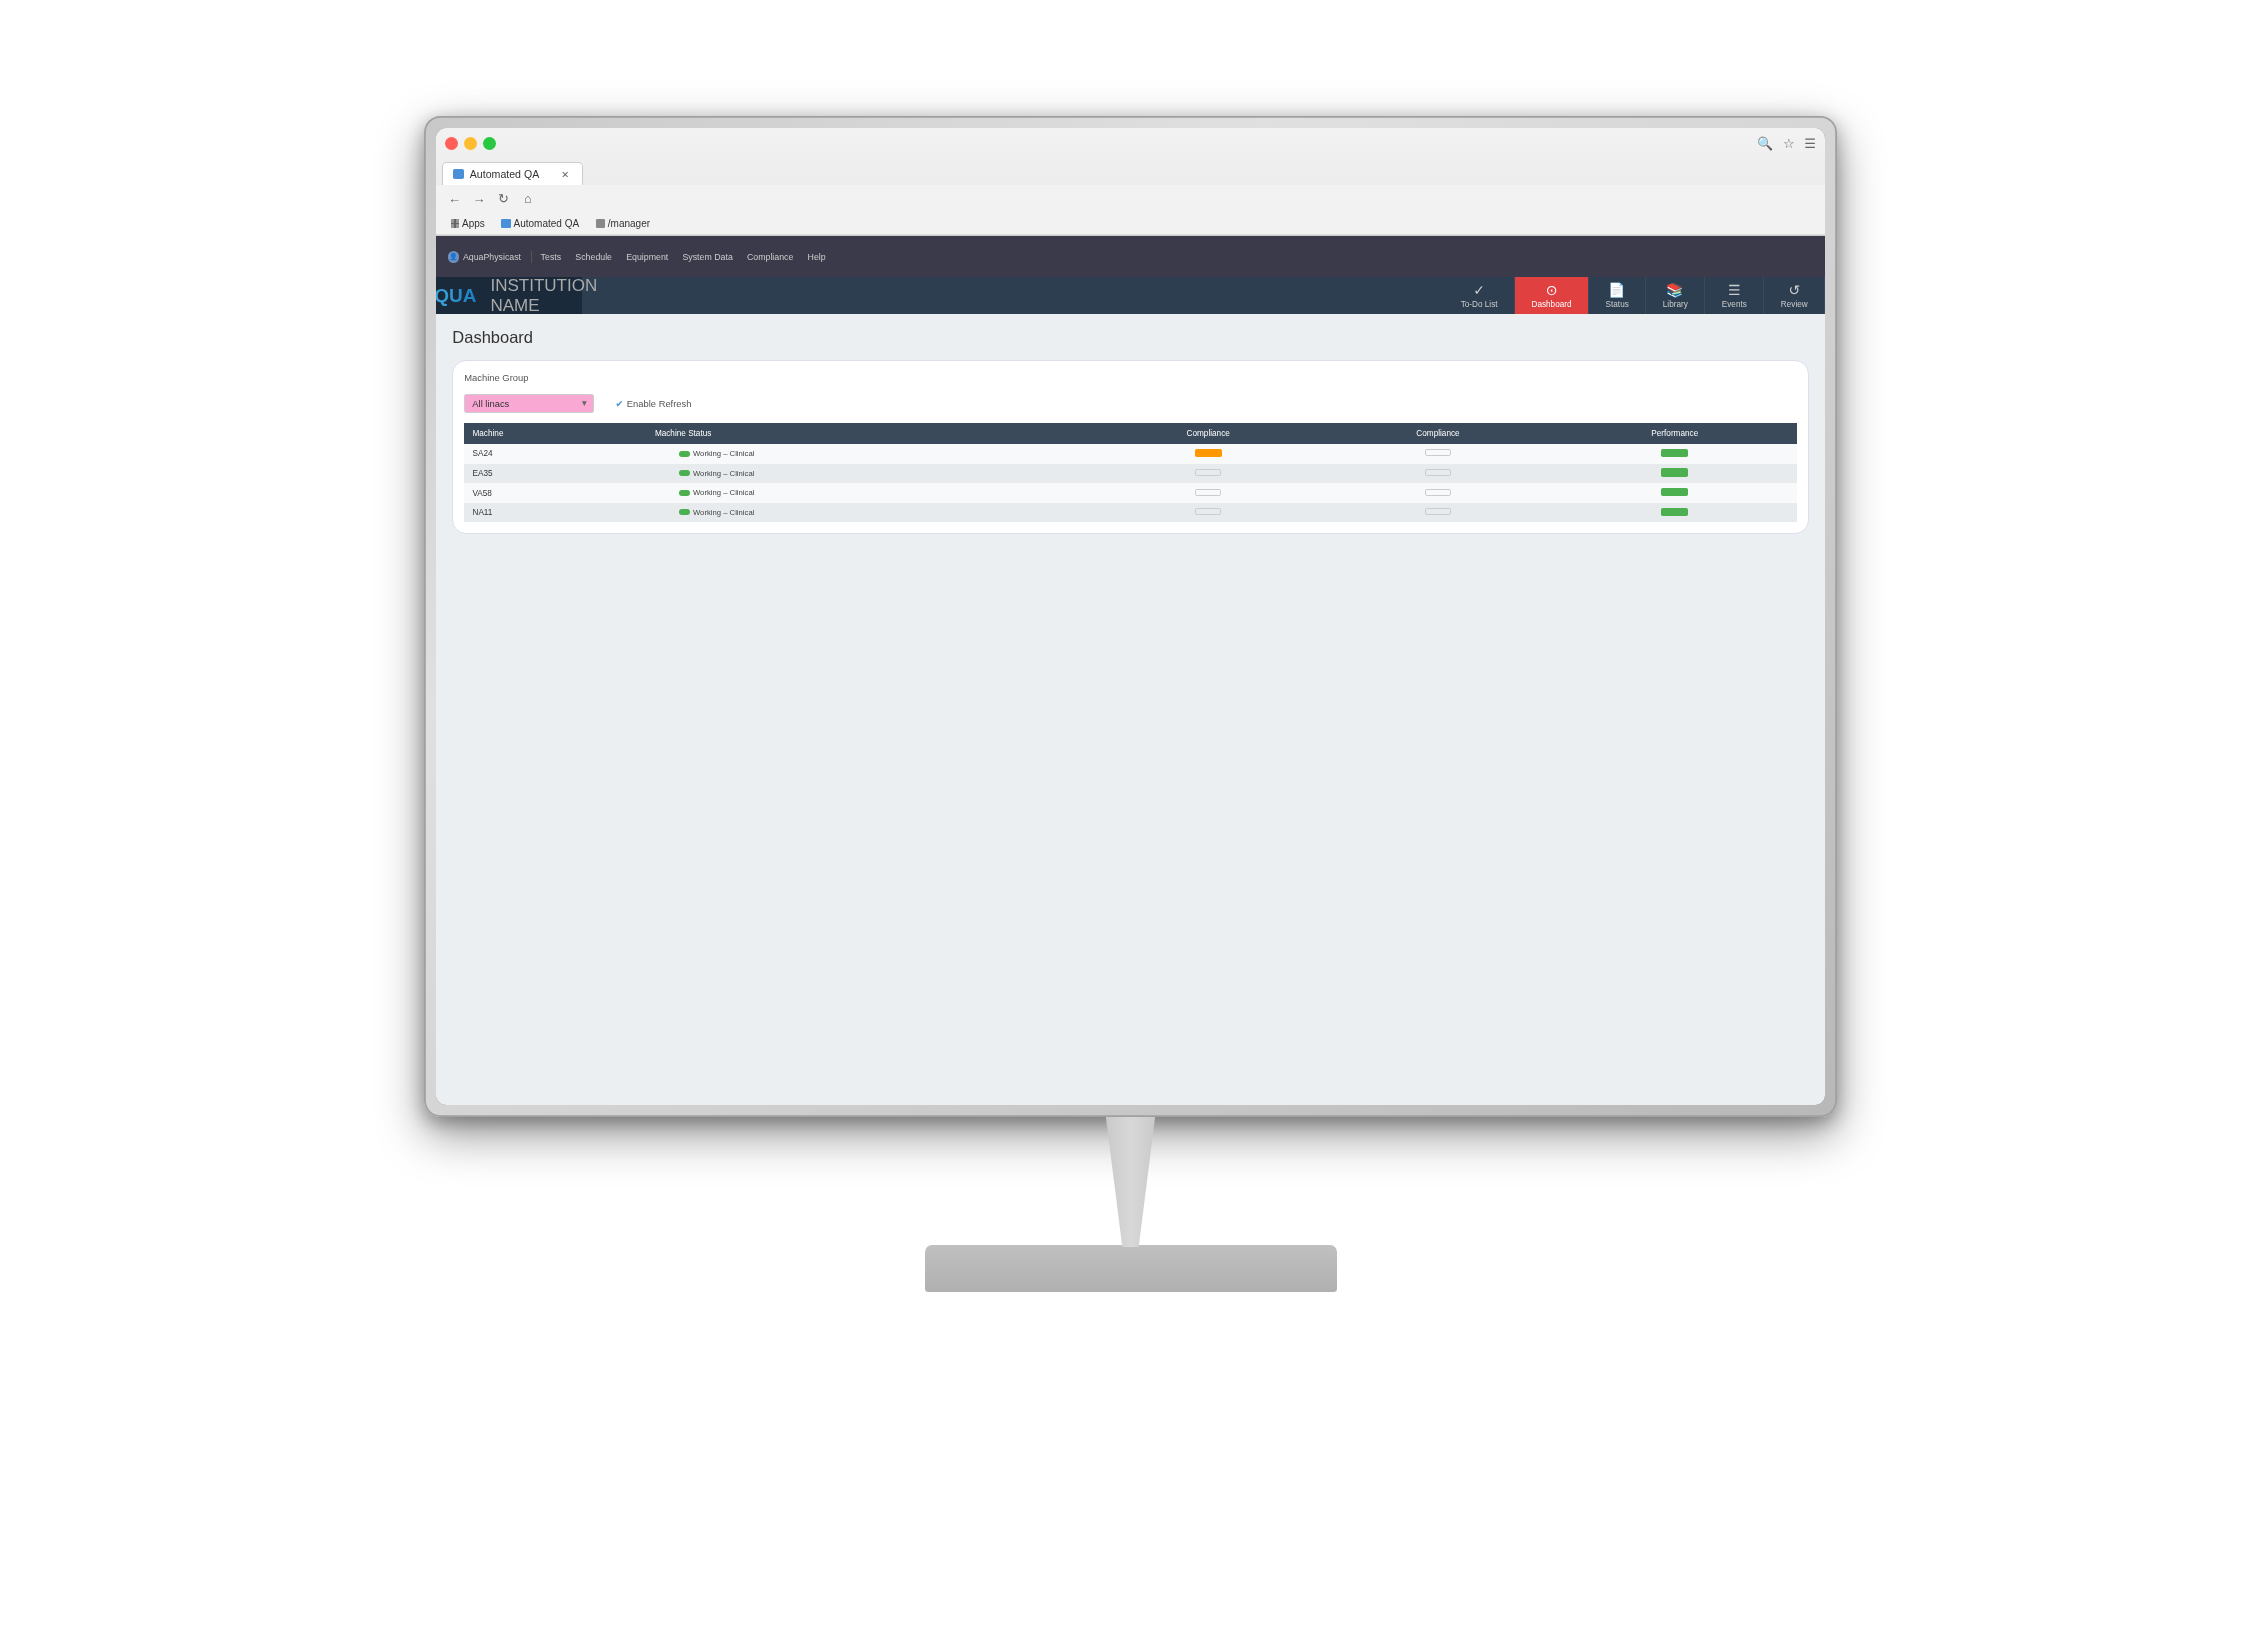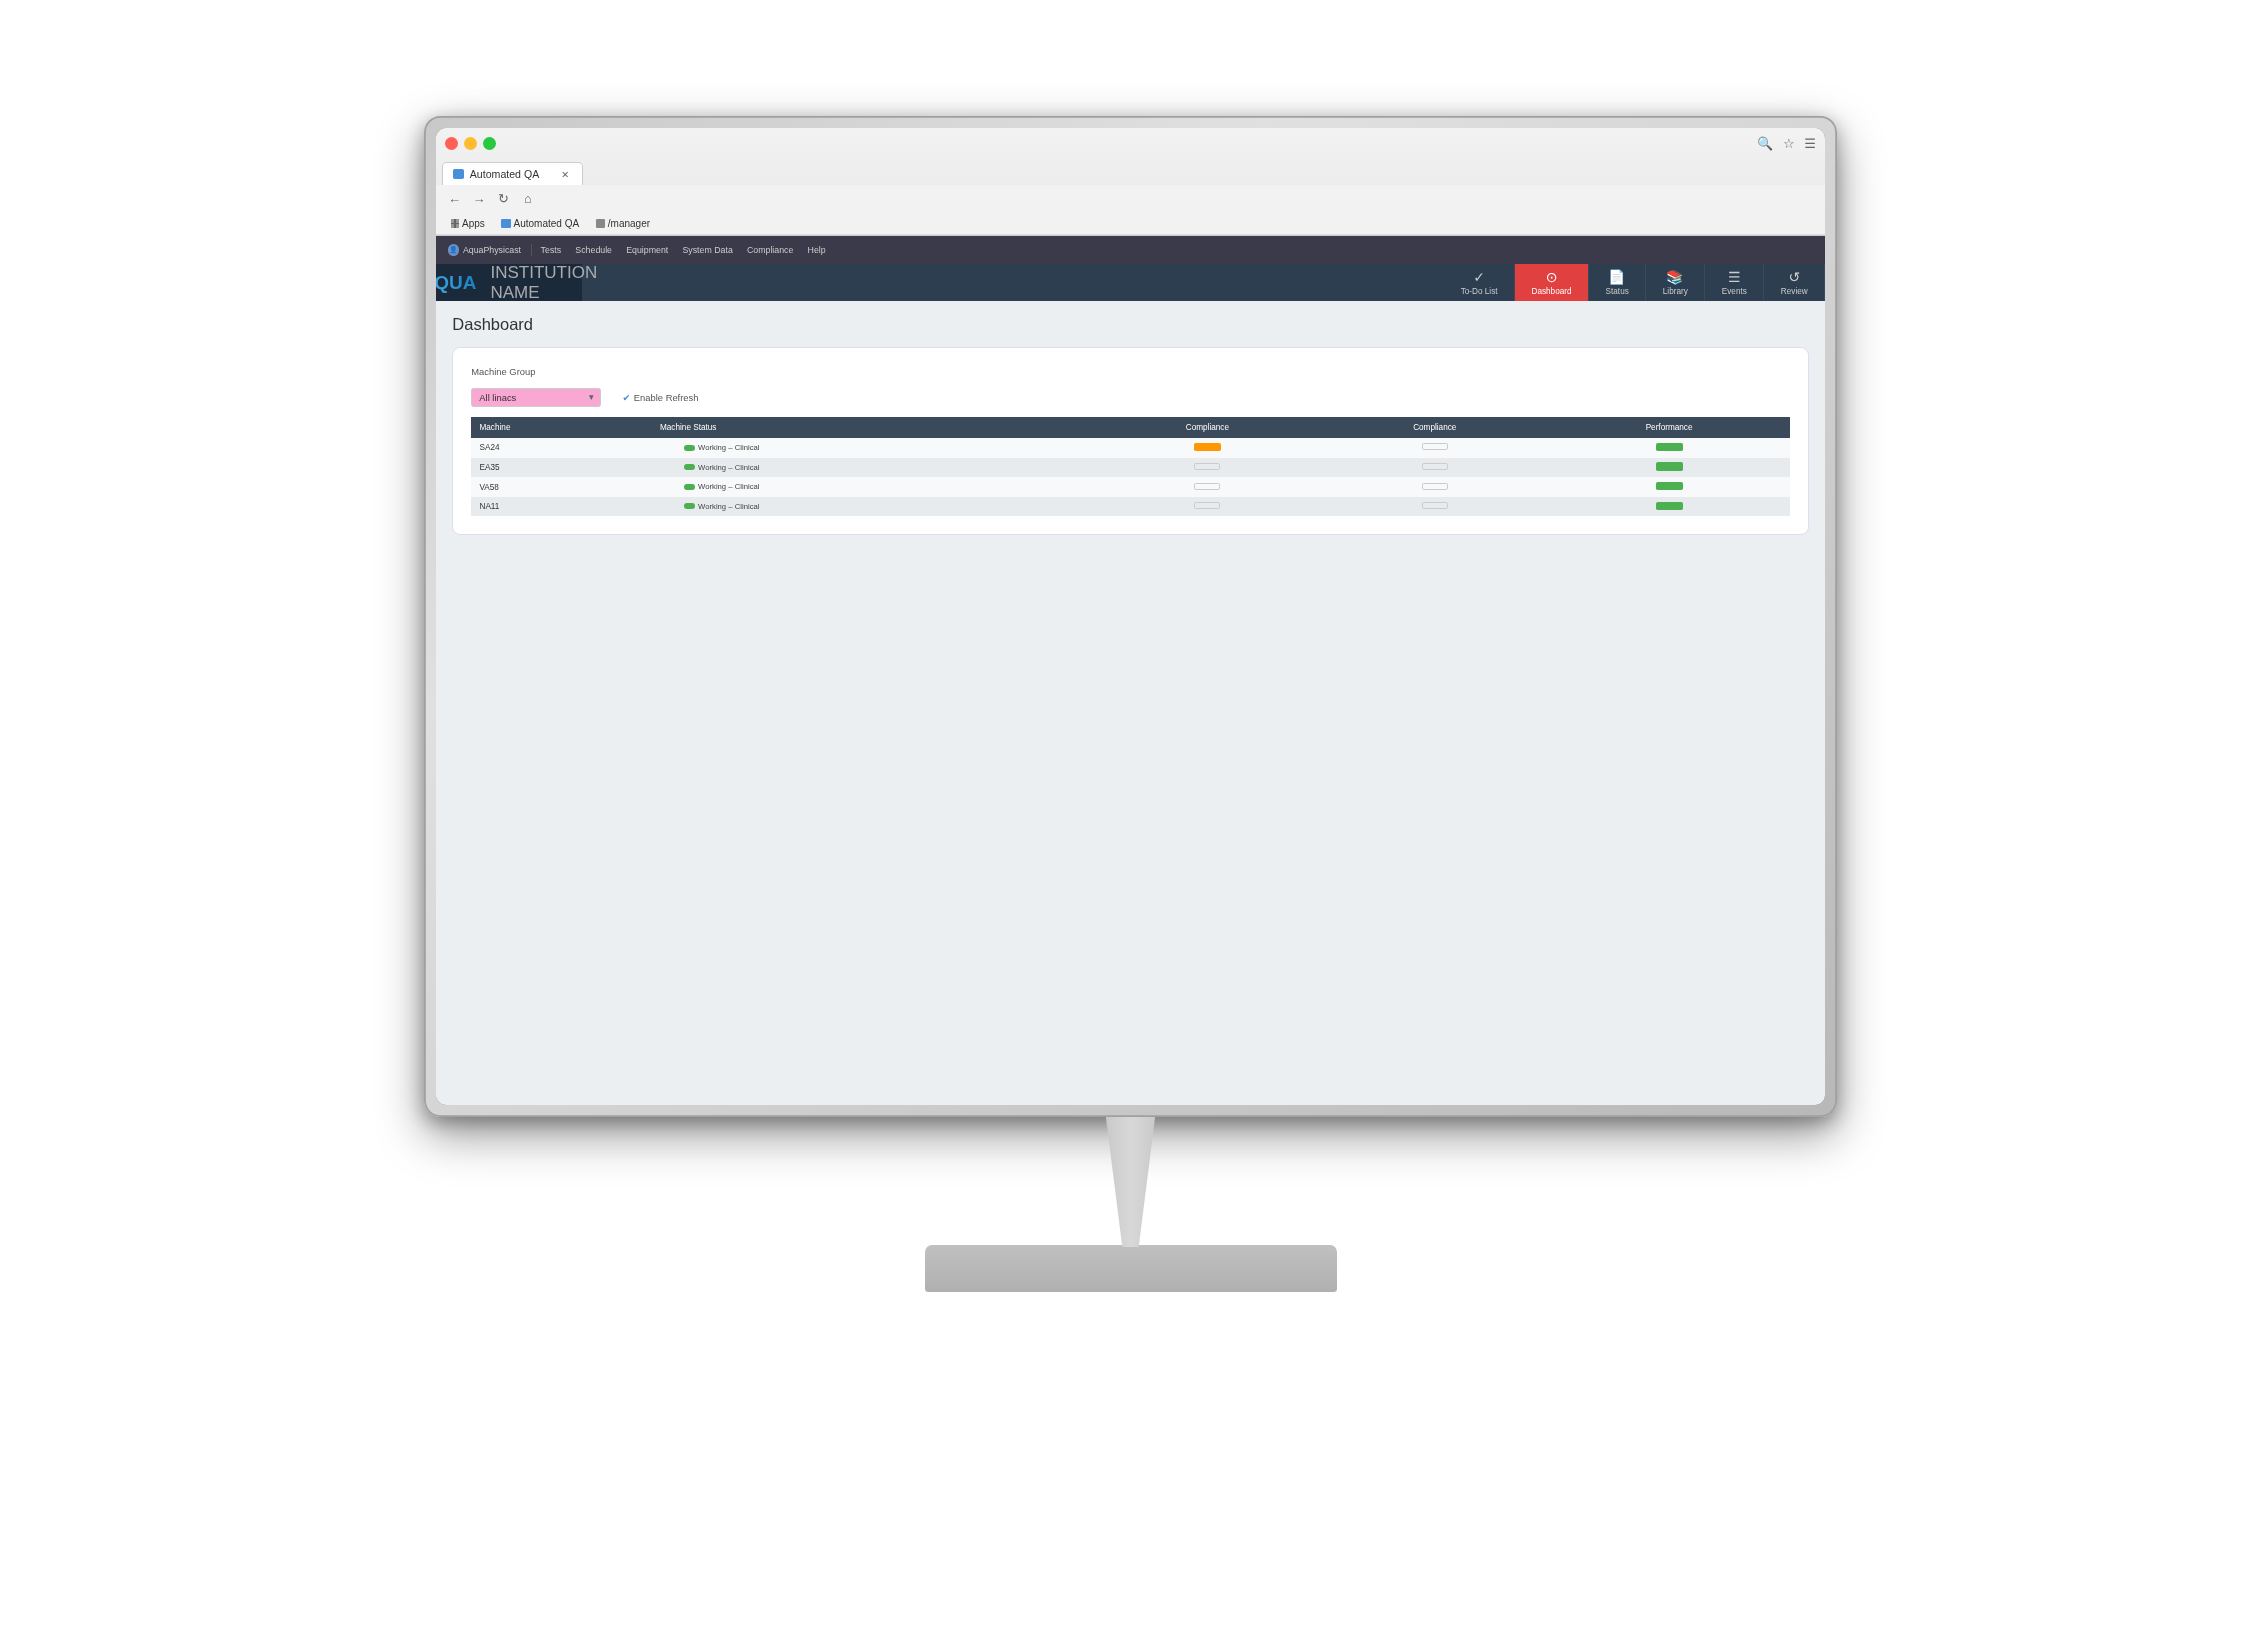--- a/index.html
+++ b/index.html
@@ -209,21 +209,21 @@
     .bookmark-icon {
       width: 9.4px;
       height: 9.4px;
       background: #4a90d9;
       border-radius: 1.2px;
       flex-shrink: 0;
     }
 
     
     .app-nav {
-      height: 28px;
+      height: 41px;
       background: #3a3a4a;
       display: flex;
       align-items: center;
       padding: 0 5.9px;
       gap: 2.4px;
       font-size: 8.8px;
     }
 
     .app-nav-user {
       display: flex;
@@ -334,22 +334,22 @@
       font-size: 16.5px;
       color: #333;
       font-weight: normal;
       margin-bottom: 13px;
     }
 
     
     .dashboard-panel {
       background: white;
       border: 0.6px solid #dde;
-      border-radius: 8px;
-      padding: 18px;
+      border-radius: 14px;
+      padding: 11px;
     }
 
     .form-row {
       display: flex;
       align-items: center;
       gap: 9.4px;
       margin-bottom: 10.6px;
     }
 
     .form-label {

